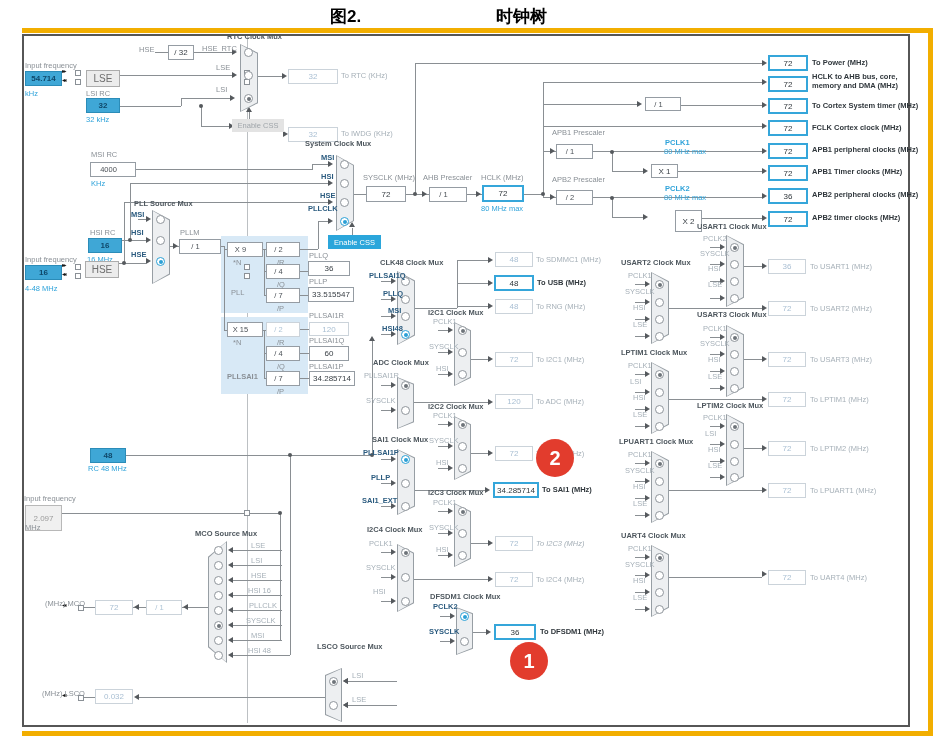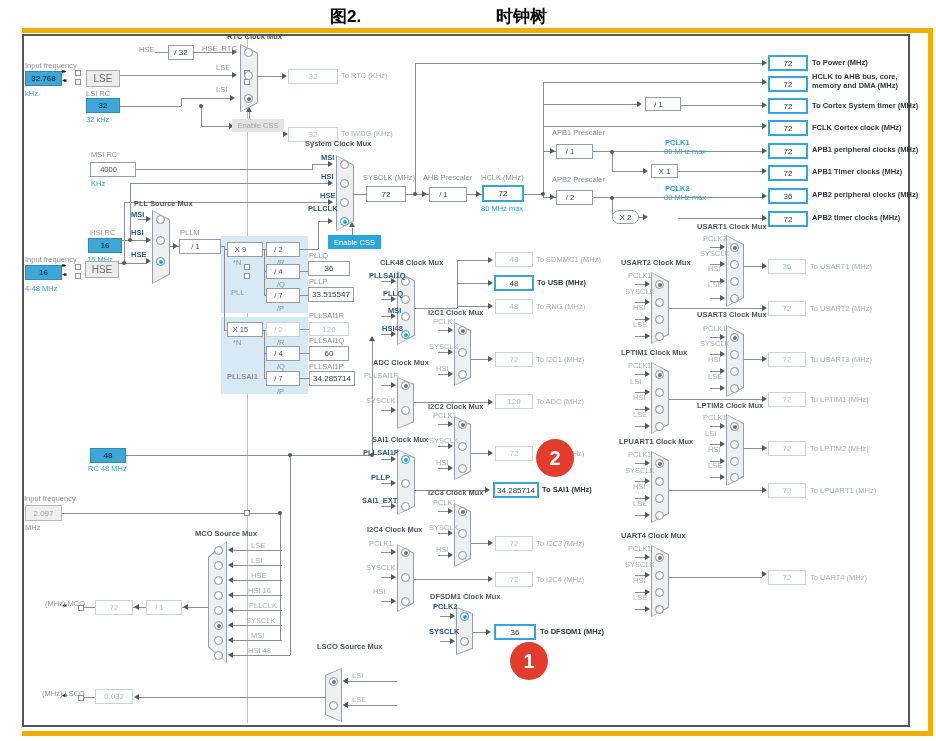--- a/index.html
+++ b/index.html
@@ -648,47 +648,47 @@
       <div class="lbl dm" style="left: 251px; top: 557px;">LSI</div>
       <div class="lbl dm" style="left: 251px; top: 572px;">HSE</div>
       <div class="lbl dm" style="left: 248px; top: 587px;">HSI 16</div>
       <div class="lbl dm" style="left: 249px; top: 602px;">PLLCLK</div>
       <div class="lbl dm" style="left: 246px; top: 617px;">SYSCLK</div>
       <div class="lbl dm" style="left: 251px; top: 632px;">MSI</div>
       <div class="lbl dm" style="left: 248px; top: 647px;">HSI 48</div>
       <div class="lbl b" style="left: 317px; top: 643px;">LSCO Source Mux</div>
       <div class="lbl dm" style="left: 352px; top: 672px;">LSI</div>
       <div class="lbl dm" style="left: 352px; top: 696px;">LSE</div>
-      <div class="vbox blue" style="left: 25px; top: 71px; width: 37px; height: 15px;">32.768</div>
+      <div class="vbox blue" style="left: 25px; top: 71px; width: 37px; height: 15px;">54.714</div>
       <div class="vbox blue" style="left: 86px; top: 98px; width: 34px; height: 15px;">32</div>
       <div class="vbox blue" style="left: 88px; top: 238px; width: 34px; height: 15px;">16</div>
       <div class="vbox blue" style="left: 25px; top: 265px; width: 37px; height: 15px;">16</div>
       <div class="vbox blue" style="left: 90px; top: 448px; width: 36px; height: 15px;">48</div>
-      <div class="vbox gray" style="left: 25px; top: 505px; width: 37px; height: 16px;">2.097</div>
+      <div class="vbox gray" style="left: 25px; top: 505px; width: 37px; height: 26px;">2.097</div>
       <div class="vbox dim" style="left: 95px; top: 600px; width: 38px; height: 15px;">72</div>
       <div class="vbox dim" style="left: 95px; top: 689px; width: 38px; height: 15px;">0.032</div>
       <div class="vbox" style="left: 168px; top: 45px; width: 26px; height: 15px;">/ 32</div>
       <div class="vbox dim" style="left: 288px; top: 69px; width: 50px; height: 15px;">32</div>
       <div class="vbox dim" style="left: 288px; top: 127px; width: 50px; height: 15px;">32</div>
       <div class="vbox" style="left: 366px; top: 186px; width: 40px; height: 16px;">72</div>
       <div class="vbox active" style="left: 482px; top: 185px; width: 42px; height: 17px;">72</div>
       <div class="vbox" style="left: 308px; top: 261px; width: 42px; height: 15px;">36</div>
       <div class="vbox" style="left: 308px; top: 287px; width: 46px; height: 15px;">33.515547</div>
       <div class="vbox dim" style="left: 309px; top: 322px; width: 40px; height: 14px;">120</div>
       <div class="vbox" style="left: 309px; top: 346px; width: 40px; height: 15px;">60</div>
       <div class="vbox" style="left: 309px; top: 371px; width: 46px; height: 15px;">34.285714</div>
       <div class="vbox active" style="left: 768px; top: 55px; width: 40px; height: 16px;">72</div>
       <div class="vbox active" style="left: 768px; top: 76px; width: 40px; height: 16px;">72</div>
       <div class="vbox active" style="left: 768px; top: 98px; width: 40px; height: 16px;">72</div>
       <div class="vbox active" style="left: 768px; top: 120px; width: 40px; height: 16px;">72</div>
       <div class="vbox active" style="left: 768px; top: 143px; width: 40px; height: 16px;">72</div>
       <div class="vbox" style="left: 651px; top: 164px; width: 27px; height: 14px;">X 1</div>
       <div class="vbox active" style="left: 768px; top: 165px; width: 40px; height: 16px;">72</div>
       <div class="vbox active" style="left: 768px; top: 188px; width: 40px; height: 16px;">36</div>
-      <div class="vbox" style="left: 612px; top: 210px; width: 27px; height: 14px; border-radius: 7px;">X 2</div>
+      <div class="vbox" style="left: 675px; top: 210px; width: 27px; height: 22px;">X 2</div>
       <div class="vbox active" style="left: 768px; top: 211px; width: 40px; height: 16px;">72</div>
       <div class="vbox dim" style="left: 495px; top: 252px; width: 38px; height: 15px;">48</div>
       <div class="vbox active" style="left: 494px; top: 275px; width: 40px; height: 16px;">48</div>
       <div class="vbox dim" style="left: 495px; top: 299px; width: 38px; height: 15px;">48</div>
       <div class="vbox dim" style="left: 495px; top: 352px; width: 38px; height: 15px;">72</div>
       <div class="vbox dim" style="left: 495px; top: 394px; width: 38px; height: 15px;">120</div>
       <div class="vbox dim" style="left: 495px; top: 446px; width: 38px; height: 15px;">72</div>
       <div class="vbox active" style="left: 493px; top: 482px; width: 46px; height: 16px;">34.285714</div>
       <div class="vbox dim" style="left: 495px; top: 536px; width: 38px; height: 15px;">72</div>
       <div class="vbox dim" style="left: 495px; top: 572px; width: 38px; height: 15px;">72</div>

